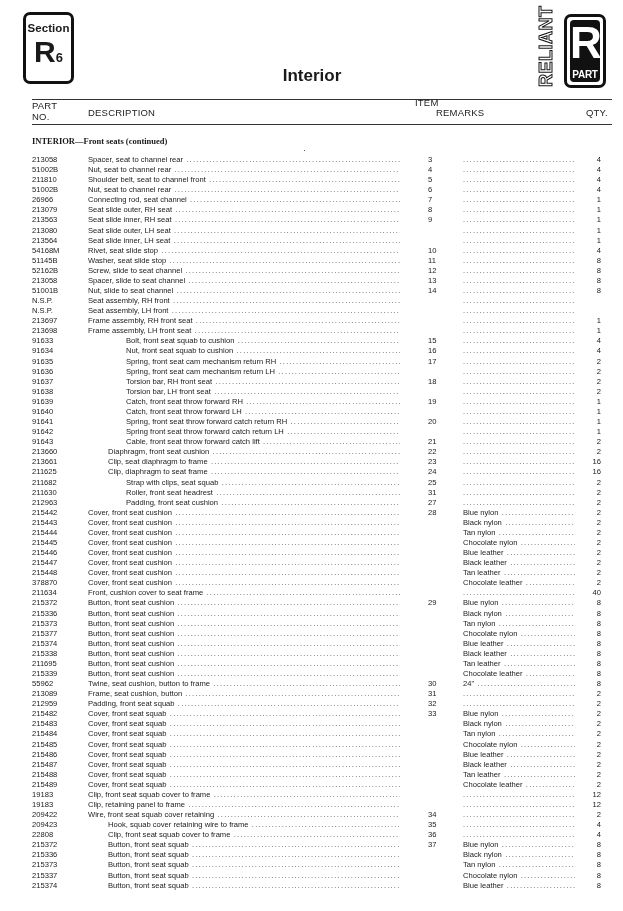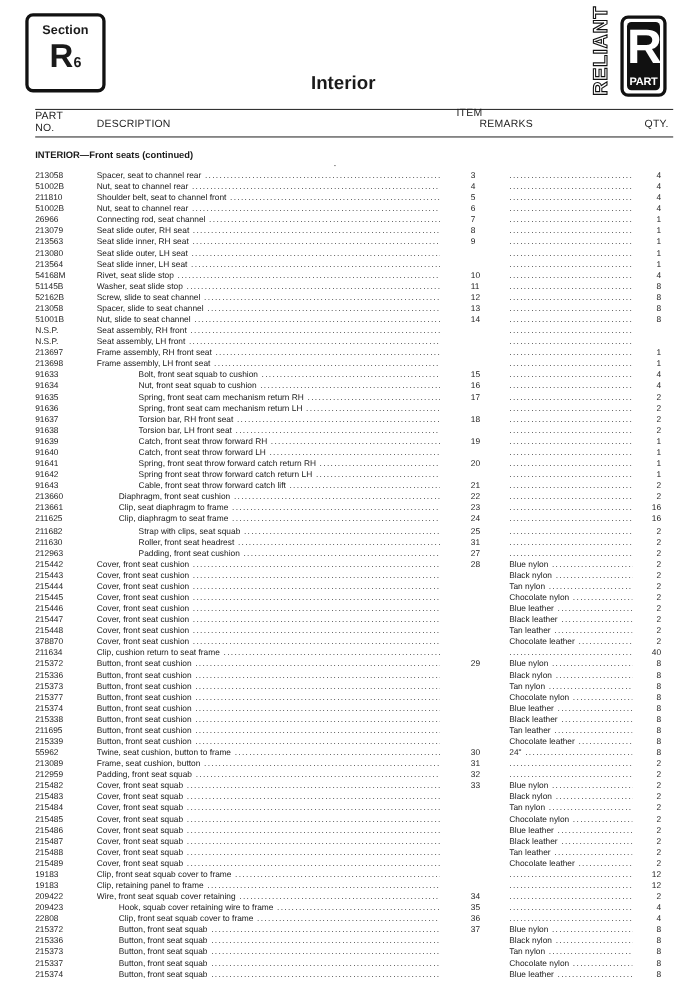--- a/index.html
+++ b/index.html
@@ -1,21 +1,21 @@
 <!DOCTYPE html>
 <html><head>
 <meta charset="utf-8">
 <style>
   html, body { margin: 0; padding: 0; background: #ffffff; }
   body {
     width: 623px; height: 911px; position: relative; overflow: hidden;
     font-family: "Liberation Sans", sans-serif; color: #1a1a1a;
   }
   .section-box {
-    position: absolute; left: 23px; top: 12px; width: 73px; height: 72px;
+    position: absolute; left: 23px; top: 12px; width: 51px; height: 72px;
     border: 3px solid #111; border-radius: 7px; box-sizing: border-box;
     text-align: center;
   }
   .section-box .sec-label {
     display: block; font-weight: bold; font-size: 11.5px; margin-top: 7px; letter-spacing: 0.1px;
   }
   .section-box .sec-code {
     display: block; font-weight: bold; font-size: 30px; line-height: 30px; margin-top: 3px;
   }
   .section-box .sec-code sub { font-size: 13px; vertical-align: baseline; position: relative; top: 0; }
@@ -44,21 +44,21 @@
   .rule { position: absolute; left: 32px; width: 580px; height: 1px; background: #333; }
   .rule.top { top: 99px; }
   .rule.bottom { top: 124px; }
   .hdr { position: absolute; font-size: 9.5px; letter-spacing: 0.2px; color: #222; }
   .hdr.partno { left: 32px; top: 101px; line-height: 10.5px; }
   .hdr.desc { left: 88px; top: 107px; }
   .hdr.item { left: 415px; top: 97px; }
   .hdr.remarks { left: 436px; top: 107px; }
   .hdr.qty { left: 586px; top: 107px; }
   .group-heading {
-    position: absolute; left: 32px; top: 136px; font-weight: bold; font-size: 8.5px;
+    position: absolute; left: 32px; top: 136px; font-weight: bold; font-size: 8.5px; font-family: Liberation Serif, serif;
   }
   .stray-dot { position: absolute; left: 304px; top: 150px; width: 1px; height: 1px; background: #555; }
   .rows { position: absolute; left: 0; top: 155px; width: 623px; }
   .row { position: relative; height: 10.08px; font-size: 7.6px; line-height: 10px; white-space: nowrap; }
   .row .pn { position: absolute; left: 32px; }
   .row .desc {
     position: absolute; left: 88px; width: 312px; overflow: hidden;
   }
   .row .desc.ind1 { left: 108px; width: 292px; }
   .row .desc.ind2 { left: 126px; width: 274px; }
@@ -399,21 +399,21 @@
     </div>
     <div class="row">
       <span class="pn">378870</span>
       <span class="desc"><span>Cover, front seat cushion</span><span class="leader"> ..........................................................................................................</span></span>
       <span class="item"></span>
       <span class="rem"><span>Chocolate leather</span><span class="leader"> ..........................................................................................................</span></span>
       <span class="qty">2</span>
     </div>
     <div class="row">
       <span class="pn">211634</span>
-      <span class="desc"><span>Clip, cushion return to seat frame</span><span class="leader"> ..........................................................................................................</span></span>
+      <span class="desc"><span>Front, cushion cover to seat frame</span><span class="leader"> ..........................................................................................................</span></span>
       <span class="item"></span>
       <span class="rem"><span></span><span class="leader">..........................................................................................................</span></span>
       <span class="qty">40</span>
     </div>
     <div class="row">
       <span class="pn">215372</span>
       <span class="desc"><span>Button, front seat cushion</span><span class="leader"> ..........................................................................................................</span></span>
       <span class="item">29</span>
       <span class="rem"><span>Blue nylon</span><span class="leader"> ..........................................................................................................</span></span>
       <span class="qty">8</span>

